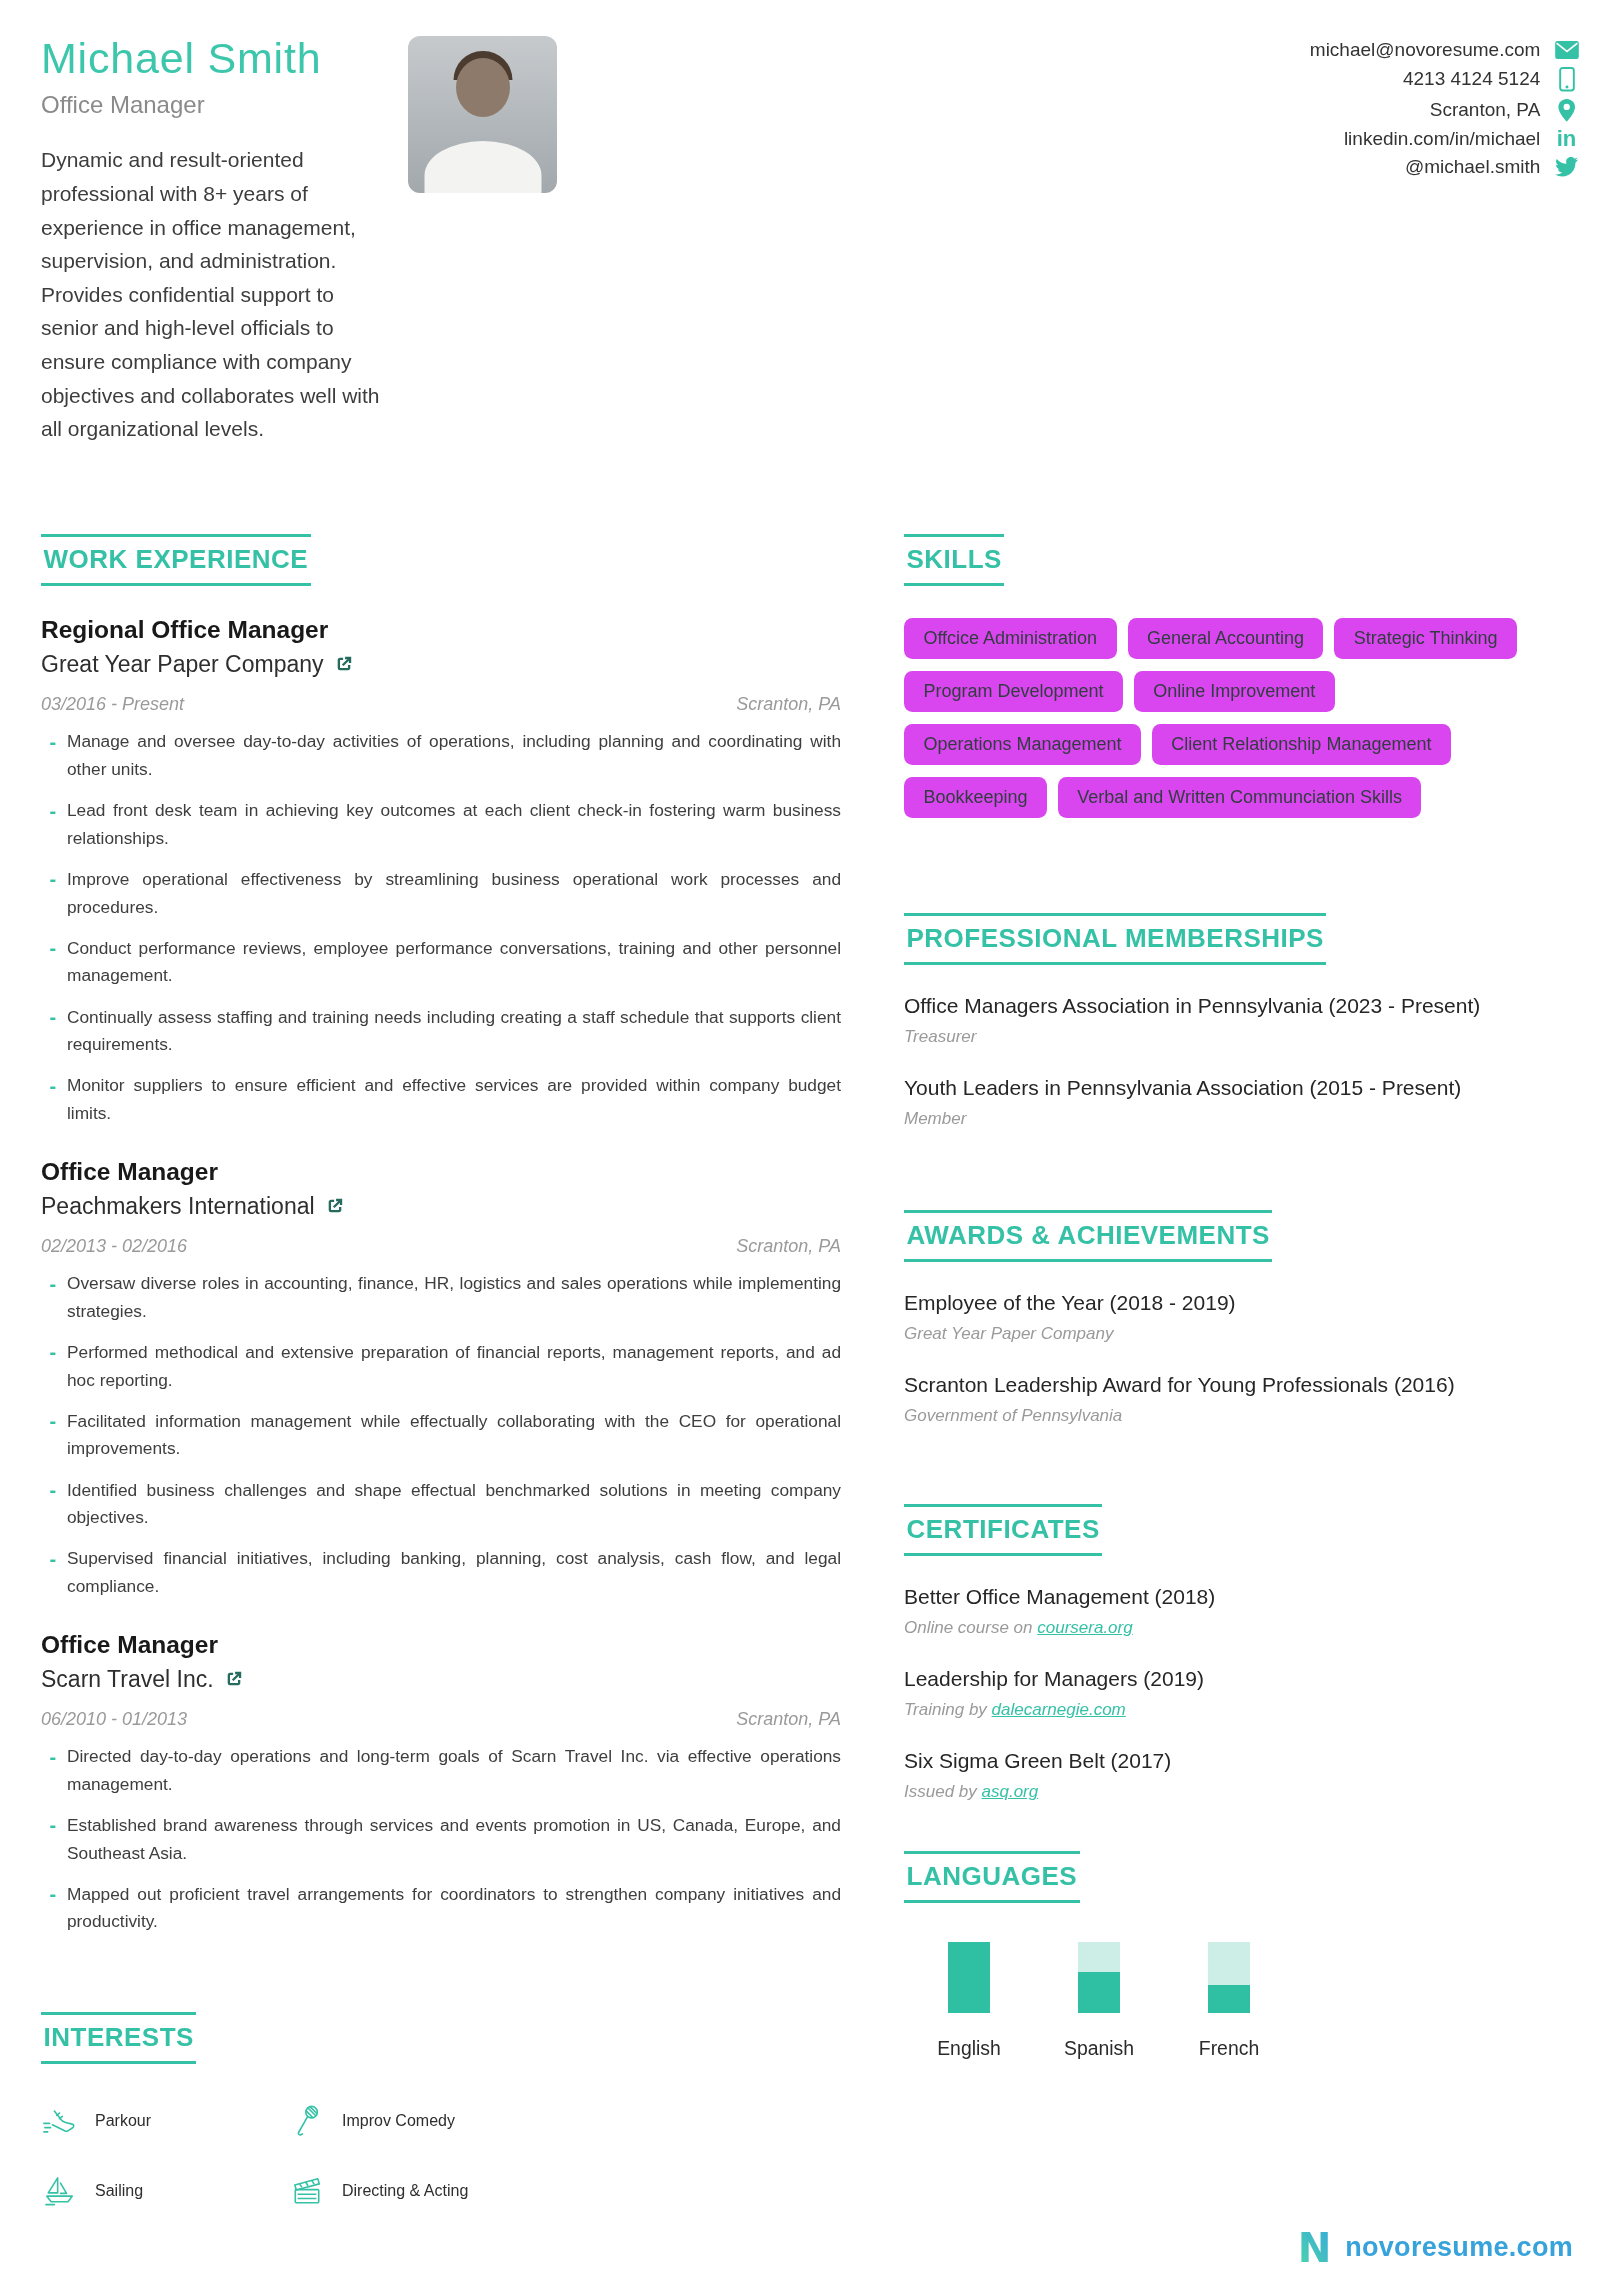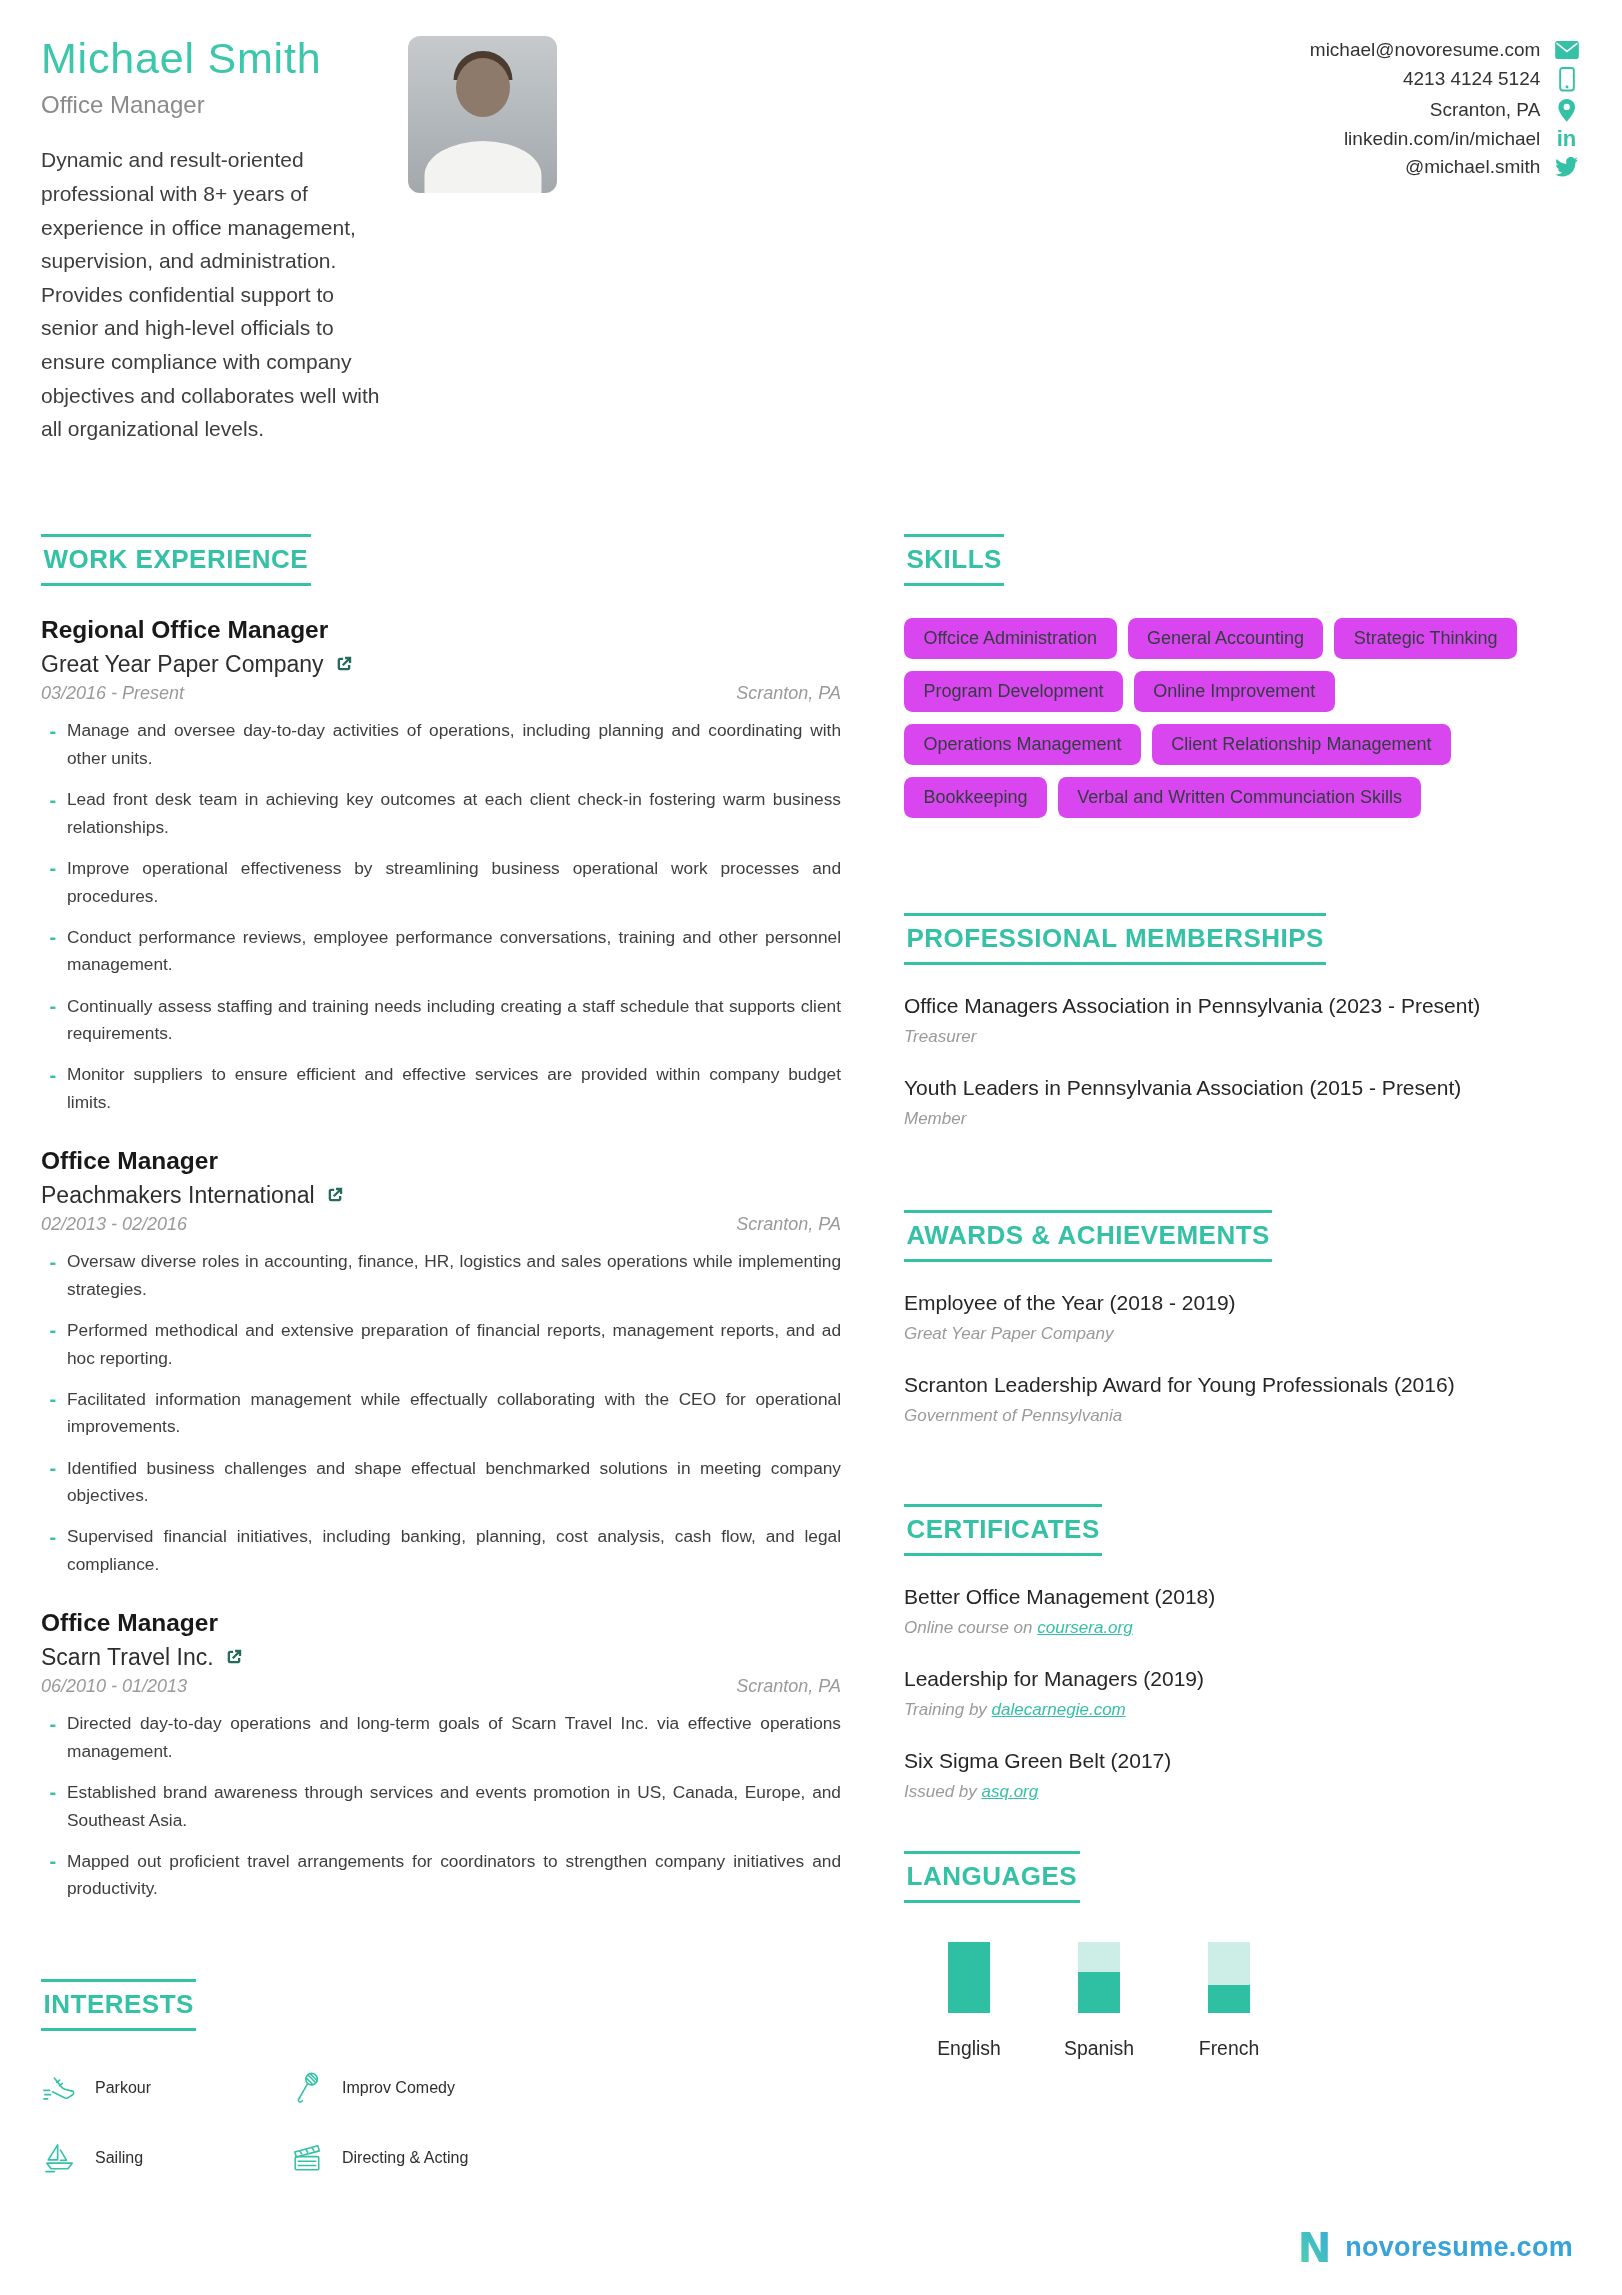--- a/index.html
+++ b/index.html
@@ -28,21 +28,21 @@
   .col-right{width:676px;flex:none;margin-left:63px;}
 
   .sec-heading{width:fit-content;color:#35c1a6;font-size:26px;font-weight:700;letter-spacing:0.5px;
                border-top:3.4px solid #35c1a6;border-bottom:3.4px solid #35c1a6;padding:6.8px 2.5px 8.4px;margin:0;}
 
   
   .job{margin-top:30px;}
   .job-title{font-size:24.5px;font-weight:700;color:#191919;}
   .job-company{font-size:23px;color:#2e2e2e;margin-top:6.8px;display:flex;align-items:center;gap:11px;}
   .ext{display:inline-flex;cursor:pointer;}
-  .job-meta{display:flex;justify-content:space-between;font-size:18px;font-style:italic;color:#9a9a9a;margin-top:5px;}
+  .job-meta{display:flex;justify-content:space-between;font-size:18px;font-style:italic;color:#9a9a9a;margin-top:16px;}
   .bullets{margin-top:5px;}
   .bullet{position:relative;padding-left:26px;margin-top:13.5px;font-size:17.3px;line-height:1.6;text-align:justify;color:#3e3e3e;}
   .bullet::before{content:"-";position:absolute;left:8.4px;top:-2.5px;color:#35c1a6;font-weight:700;font-size:20px;}
 
   
   .interests{margin-top:76px;}
   .int-grid{display:grid;grid-template-columns:247px auto;row-gap:39px;margin-top:41px;width:608px;}
   .int-item{display:flex;align-items:center;gap:17px;font-size:16px;color:#2e2e2e;}
   .int-icon{width:37px;display:flex;justify-content:center;}
 

